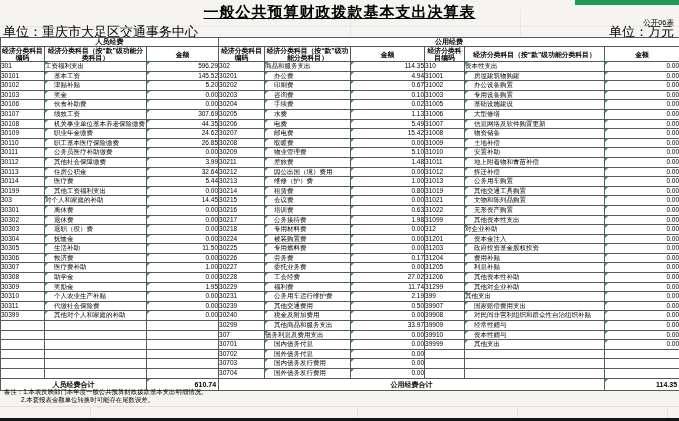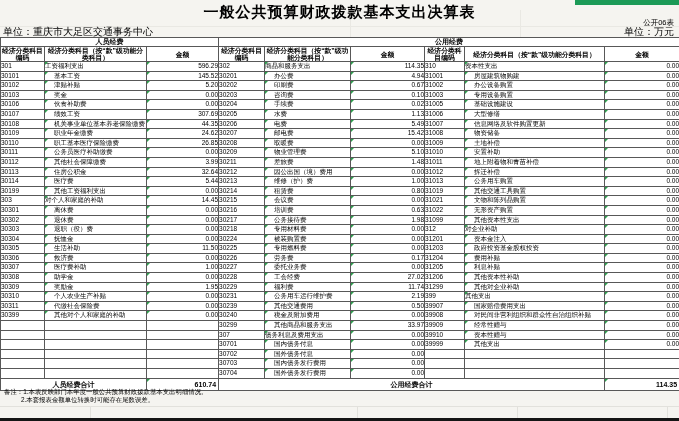--- a/index.html
+++ b/index.html
@@ -5,23 +5,23 @@
   html,body{margin:0;padding:0;}
   body{
     width:679px;height:421px;position:relative;overflow:hidden;
     background:#f5f4f0;
     font-family:"Liberation Sans", sans-serif;
     color:#000;
   }
   .sheet{position:absolute;inset:0;}
   .tab-strip{position:absolute;top:0;left:575px;right:0;height:5px;background:#1c9a57;}
   .page-title{position:absolute;top:3px;left:0;right:0;text-align:center;
-    font-size:15px;font-weight:bold;letter-spacing:1px;}
+    font-size:15px;font-weight:bold;letter-spacing:1px;text-decoration:underline;}
   .meta-right{position:absolute;top:19px;right:5px;font-size:7.5px;line-height:8px;text-align:left;}
-  .meta-row{position:absolute;top:28px;left:3px;right:5px;font-size:10px;line-height:8px;
+  .meta-row{position:absolute;top:28px;left:3px;right:5px;font-size:13px;line-height:8px;
     display:flex;justify-content:space-between;font-family:Liberation Serif, serif;}
   
   .meta-grid-h{position:absolute;left:0;right:0;top:26px;height:0;border-top:1px solid #e9e8e3;}
   .meta-grid-v1{position:absolute;top:10px;height:27px;left:350px;width:0;border-left:1px solid #e9e8e3;}
   .meta-grid-v2{position:absolute;top:10px;height:27px;left:520px;width:0;border-left:1px solid #e9e8e3;}
 
   table.budget{position:absolute;top:37px;left:0;width:679px;border-collapse:collapse;
     table-layout:fixed;background:#fff;}
   table.budget th,table.budget td{border:1px solid #585858;padding:0;overflow:hidden;
     white-space:nowrap;font-weight:normal;}

